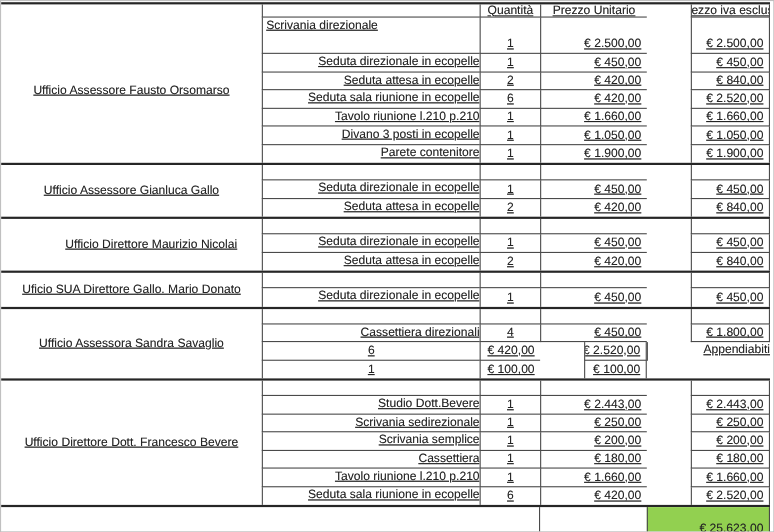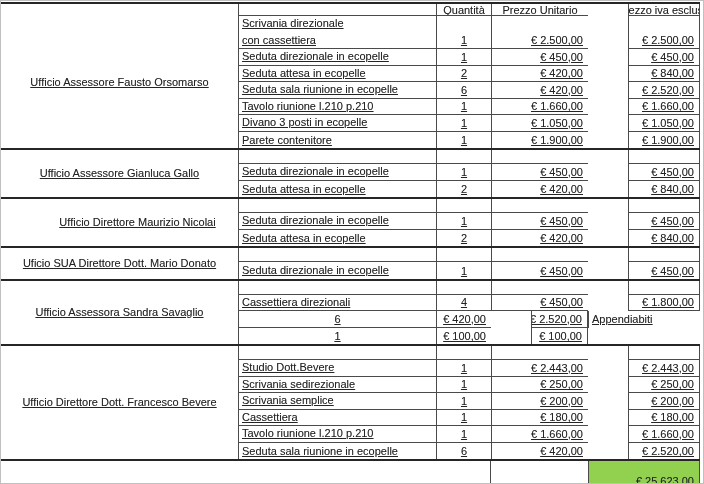--- a/index.html
+++ b/index.html
@@ -55,21 +55,20 @@
   .hh{height:12px;}
   .ht{height:29px;}
   .office-cell{
     align-items:center;
     justify-content:center;
     text-align:center;
     line-height:13px;
     white-space:normal;
   }
   .desc-col{
-    flex-direction:column;
     align-items:stretch;
     justify-content:flex-end;
     padding-left:3px;
   }
   .desc-col.h2{justify-content:space-between;}
   .desc-col .line{line-height:15.5px;}
   .qty-col{justify-content:center;padding-bottom:1px;}
   .money{justify-content:flex-end;padding-right:5px;padding-bottom:1px;}
   .header-row .cell{
     align-items:center;
@@ -97,21 +96,20 @@
       <div class="cell hh bordered">Quantità</div>
       <div class="cell hh bordered">Prezzo Unitario</div>
       <div class="cell hh bordered iva-col">prezzo iva esclusa</div>
     </div>
 
     <div id="sections-root">
         <div class="grid section">
           <div class="cell office-cell" style="grid-area: 1 / 1 / span 7;">Ufficio Assessore Fausto Orsomarso</div>
           <div class="cell h2 bordered desc-col">
             <div class="line">Scrivania direzionale</div>
-            <div class="line">con cassettiera</div>
           </div>
           <div class="cell h2 bordered qty-col">1</div>
           <div class="cell h2 bordered money">€ 2.500,00</div>
           <div class="cell h2 bordered iva-col money">€ 2.500,00</div>
           <div class="cell h1 bordered desc-col">
             <div class="line">Seduta direzionale in ecopelle</div>
           </div>
           <div class="cell h1 bordered qty-col">1</div>
           <div class="cell h1 bordered money">€ 450,00</div>
           <div class="cell h1 bordered iva-col money">€ 450,00</div>
@@ -178,21 +176,21 @@
           <div class="cell h1 bordered money">€ 450,00</div>
           <div class="cell h1 bordered iva-col money">€ 450,00</div>
           <div class="cell h1 bordered desc-col last">
             <div class="line">Seduta attesa in ecopelle</div>
           </div>
           <div class="cell h1 bordered qty-col last">2</div>
           <div class="cell h1 bordered money last">€ 420,00</div>
           <div class="cell h1 bordered iva-col money last">€ 840,00</div>
         </div>
         <div class="grid section">
-          <div class="cell office-cell" style="grid-area: 1 / 1 / span 2;">Uficio SUA Direttore Dott. Mario Donato</div>
+          <div class="cell office-cell" style="grid-area: 1 / 1 / span 2;">Uficio SUA Direttore Gallo. Mario Donato</div>
           <div class="cell hs bordered desc-col"></div>
           <div class="cell hs bordered qty-col"></div>
           <div class="cell hs bordered money"></div>
           <div class="cell hs bordered iva-col money"></div>
           <div class="cell h1 bordered desc-col last">
             <div class="line">Seduta direzionale in ecopelle</div>
           </div>
           <div class="cell h1 bordered qty-col last">1</div>
           <div class="cell h1 bordered money last">€ 450,00</div>
           <div class="cell h1 bordered iva-col money last">€ 450,00</div>

